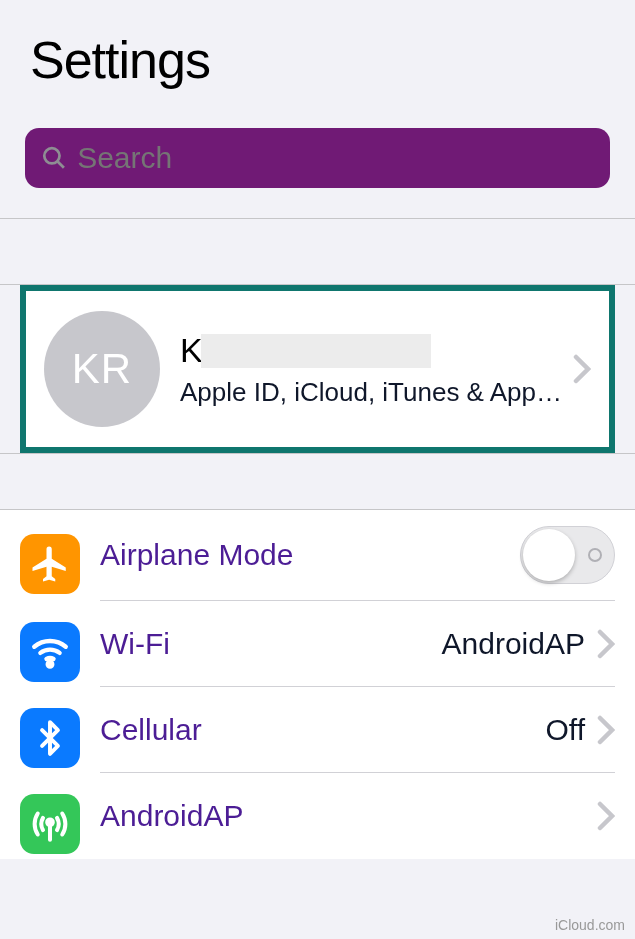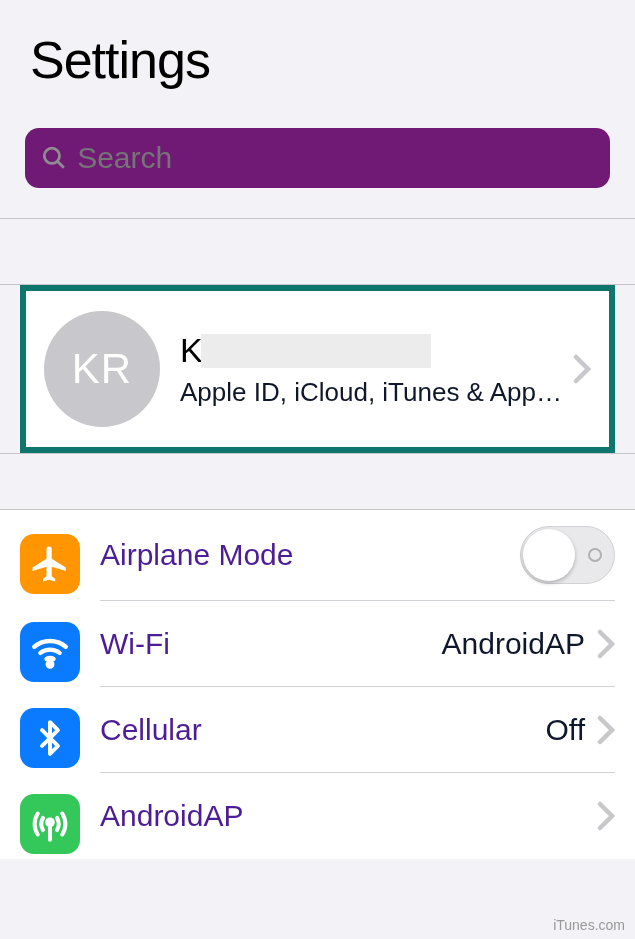--- a/index.html
+++ b/index.html
@@ -133,13 +133,13 @@
     </div>
     <div class="row-inner">
       <div class="lbl">AndroidAP</div>
       <svg class="chevron" viewBox="0 0 12 20" fill="none" stroke="#c7c7cc" stroke-width="3" stroke-linecap="round">
           <polyline points="2,2 10,10 2,18"></polyline>
         </svg>
     </div>
   </div>
 </div>
 
-<div class="watermark">iTunes.com</div>
+<div class="watermark">iCloud.com</div>
 
 </body></html>

